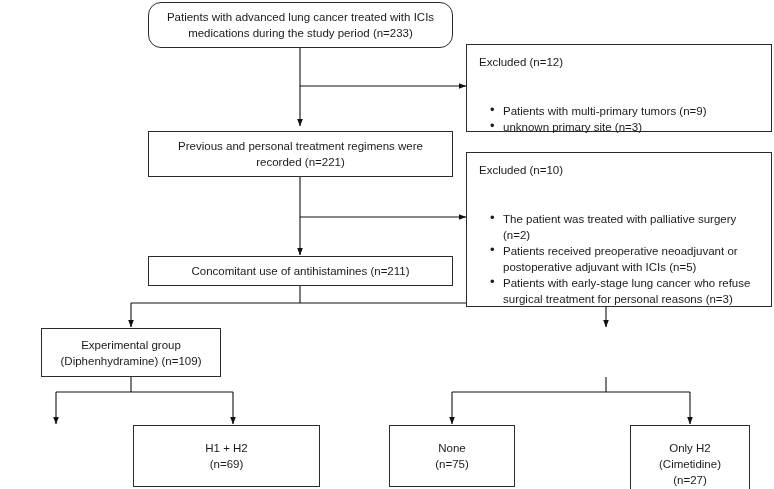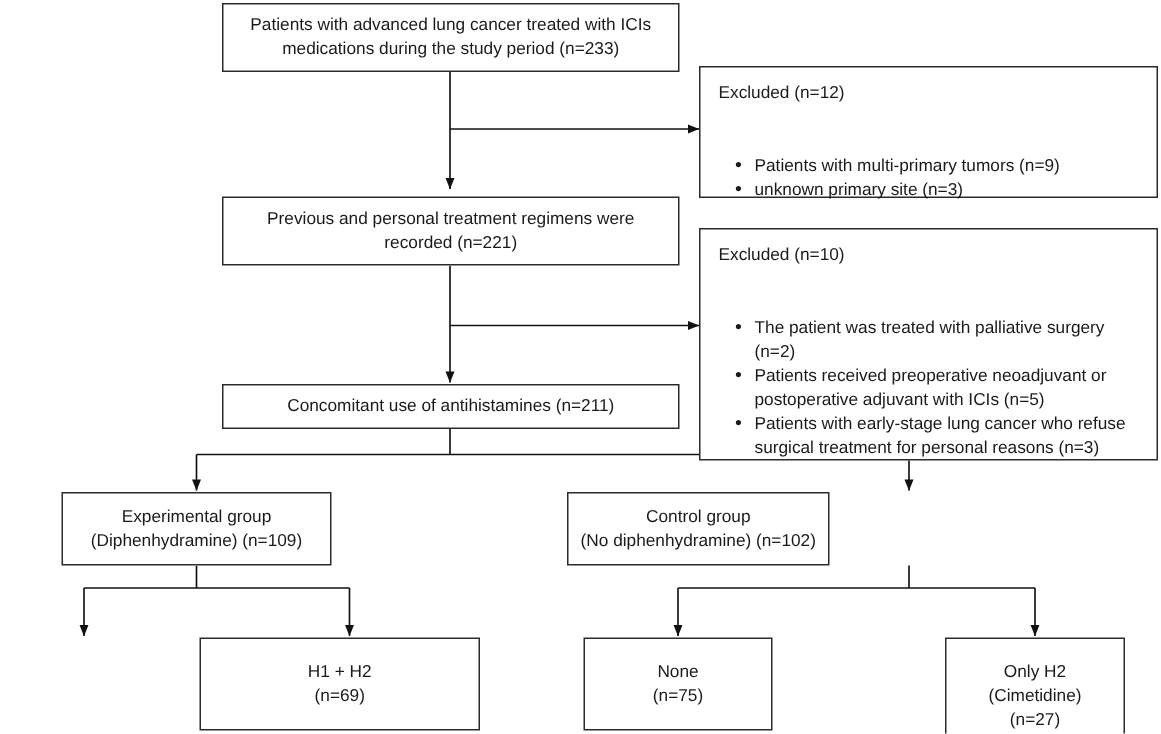--- a/index.html
+++ b/index.html
@@ -108,21 +108,21 @@
     <path d="M56,392 L233,392" stroke="#111111" stroke-width="1.1" fill="none"></path>
     <path d="M56,392 L56,424" stroke="#111111" stroke-width="1.1" fill="none" marker-end="url(#arrow)"></path>
     <path d="M233,392 L233,424" stroke="#111111" stroke-width="1.1" fill="none" marker-end="url(#arrow)"></path>
 
     <path d="M606,377 L606,392" stroke="#111111" stroke-width="1.1" fill="none"></path>
     <path d="M452,392 L690,392" stroke="#111111" stroke-width="1.1" fill="none"></path>
     <path d="M452,392 L452,424" stroke="#111111" stroke-width="1.1" fill="none" marker-end="url(#arrow)"></path>
     <path d="M690,392 L690,424" stroke="#111111" stroke-width="1.1" fill="none" marker-end="url(#arrow)"></path>
   </svg>
 
-  <div class="node" style="left:148px; top:2px; width:305px; height:46px;">
+  <div class="node" style="left:148px; top:2px; width:305px; height:46px;border-radius:13px;">
     <span class="line">Patients with advanced lung cancer treated with ICIs</span>
     <span class="line">medications during the study period (n=233)</span>
   </div>
 
   <div class="node excluded" style="left:466px; top:44px; width:306px; height:88px;">
     <span class="excl-title">Excluded (n=12)</span>
     <ul class="excl-list">
       <li>
         <span class="bullet">•</span>
         <span class="txt">Patients with multi-primary tumors (n=9)</span>
@@ -161,24 +161,20 @@
 
   <div class="node" style="left:148px; top:256px; width:305px; height:30px;">
     <span class="line">Concomitant use of antihistamines (n=211)</span>
   </div>
 
   <div class="node" style="left:41px; top:328px; width:180px; height:49px;">
     <span class="line">Experimental group</span>
     <span class="line">(Diphenhydramine) (n=109)</span>
   </div>
 
-  <div class="node" style="left:378px; top:328px; width:175px; height:49px;">
-    <span class="line">Control group</span>
-    <span class="line">(No diphenhydramine) (n=102)</span>
-  </div>
 
 
   <div class="node" style="left:133px; top:425px; width:187px; height:62px;">
     <span class="line">H1 + H2</span>
     <span class="line">(n=69)</span>
   </div>
 
   <div class="node" style="left: 389px; top: 425px; width: 126px; height: 62px;">
     <span class="line">None</span>
     <span class="line">(n=75)</span>

